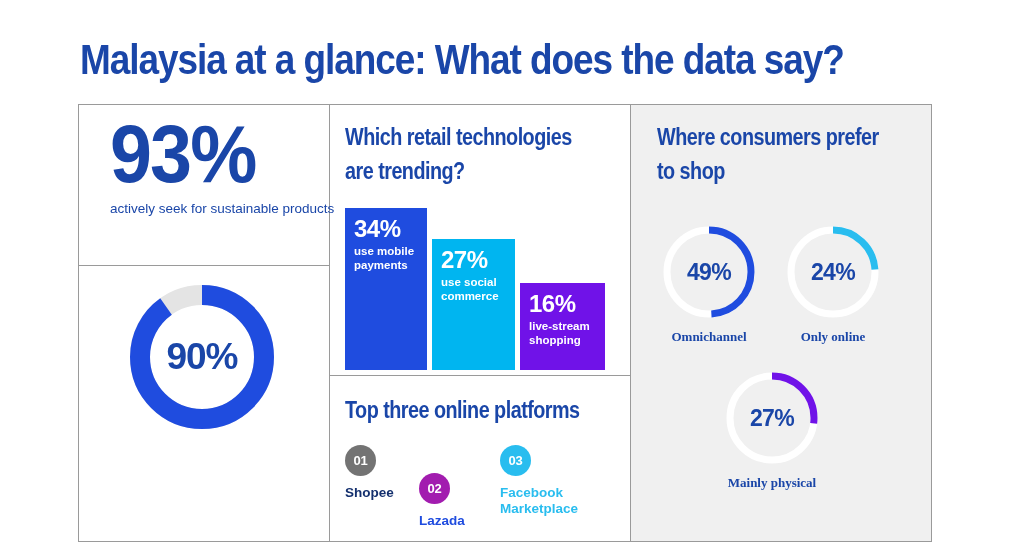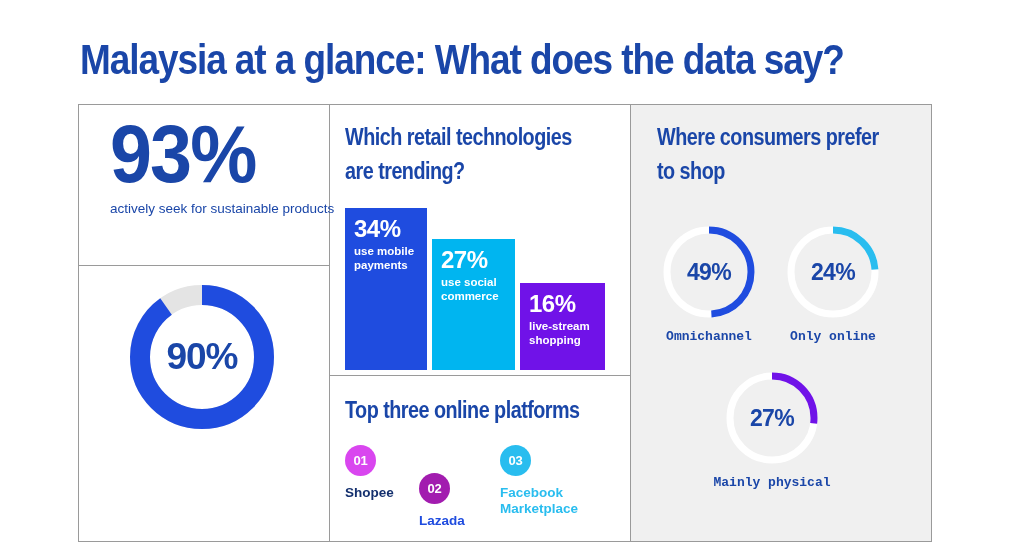--- a/index.html
+++ b/index.html
@@ -104,21 +104,21 @@
   .ring-item{position:absolute;width:124px;}
   .ring-box{position:relative;width:100px;height:100px;margin:0 auto;}
   .ring-val{
     position:absolute;left:0;top:0;width:100px;height:100px;
     display:flex;align-items:center;justify-content:center;
     font-weight:bold;font-size:23px;color:#1A46A8;letter-spacing:-0.6px;
     font-family:"Liberation Sans",sans-serif;
   }
   .ring-cap{
     text-align:center;margin-top:7px;font-weight:bold;font-size:13px;
-    color:#1A46A8;font-family:Liberation Mono, monospace;
+    color:#1A46A8;font-family:Liberation Serif, serif;
   }
   .ring-a{left:647px;top:222px;}
   .ring-b{left:771px;top:222px;}
   .ring-c{left:710px;top:368px;}
 </style>
 </head>
 <body>
 
 <div class="page">
 
@@ -156,21 +156,21 @@
     </div>
     <div class="bar bar3" style="background: rgb(112, 18, 232);">
       <div class="pct">16%</div>
       <div class="lbl">live-stream shopping</div>
     </div>
   </div>
 
   <div class="hdr plat-hdr">Top three online platforms</div>
   <div class="plats">
     <div class="plat plat1">
-      <div class="circ" style="background: #d946ef;">01</div>
+      <div class="circ" style="background: #737373;">01</div>
       <div class="nm" style="color: rgb(20, 48, 110);">Shopee</div>
     </div>
     <div class="plat plat2">
       <div class="circ" style="background: #a21caf; margin-top: 28px;">02</div>
       <div class="nm" style="color: rgb(31, 76, 223);">Lazada</div>
     </div>
     <div class="plat plat3">
       <div class="circ" style="background: rgb(41, 189, 239);">03</div>
       <div class="nm" style="color: rgb(41, 189, 239);">Facebook Marketplace</div>
     </div>

